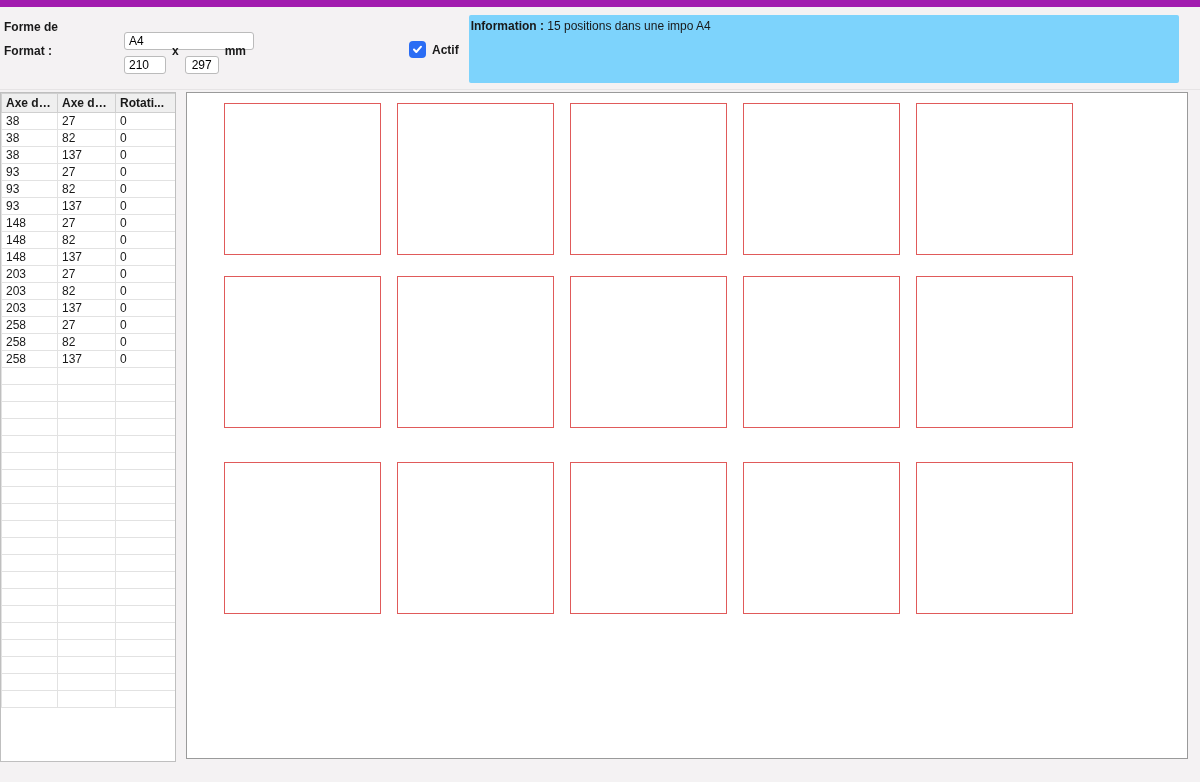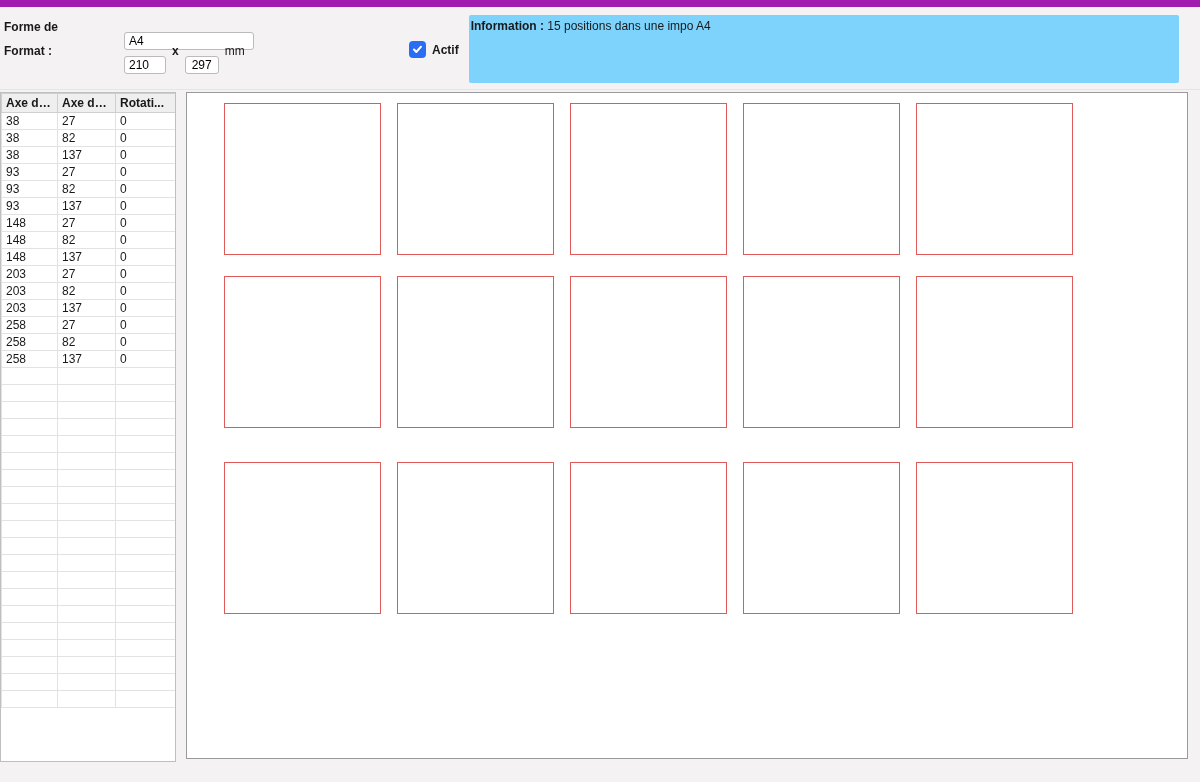--- a/index.html
+++ b/index.html
@@ -48,21 +48,21 @@
   .txt-name { width: 130px; }
   .txt-w   { width: 42px; text-align: left; }
   .txt-h   { width: 34px; text-align: center; }
   .txt-mag { width: 130px; }
   .x-sep {
     font-weight: bold;
     padding: 0 6px;
   }
   .unit {
     padding-left: 6px;
-    font-weight: normal;
+    font-weight: bold;
   }
 
   .actif-box {
     display: flex;
     align-items: center;
     font-weight: bold;
     gap: 6px;
     margin-top: 26px;
     text-align: right;
   }

